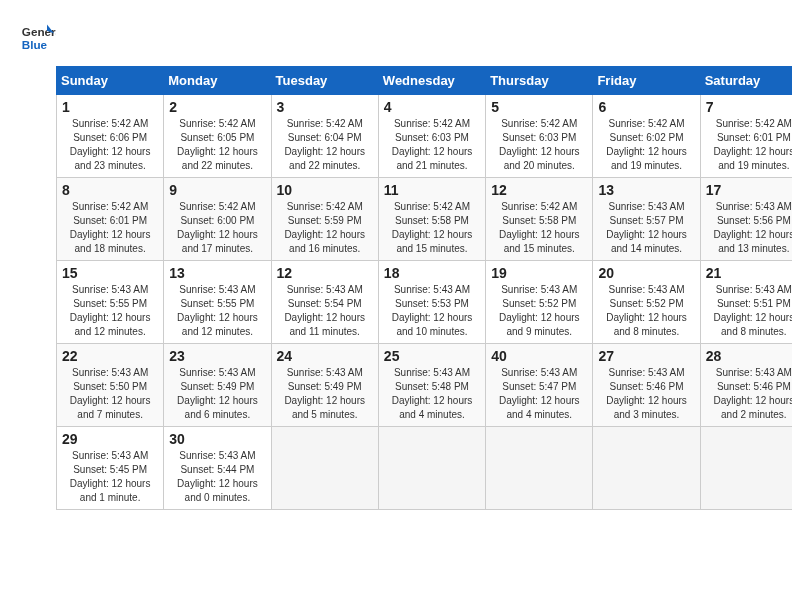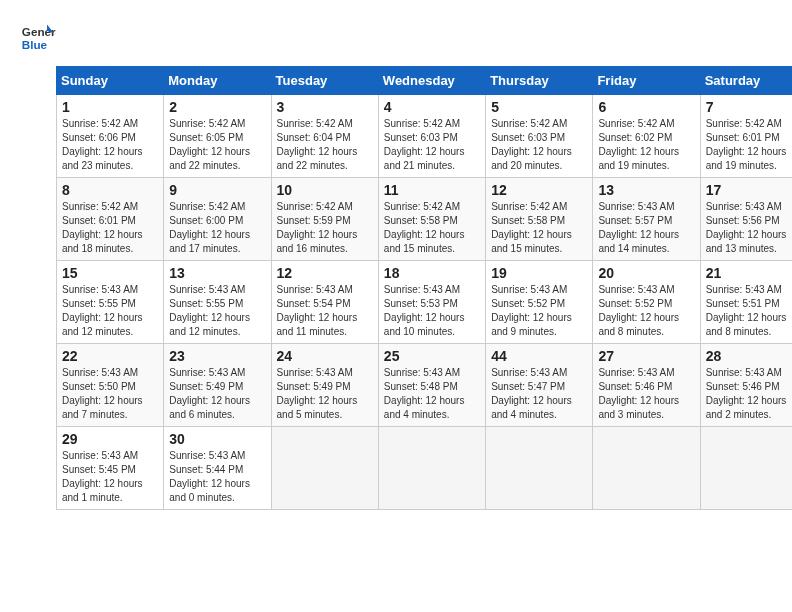--- a/index.html
+++ b/index.html
@@ -67,20 +67,21 @@
     .day-num {
       font-size: 14px;
       font-weight: bold;
       color: #222;
       margin-bottom: 2px;
     }
     .day-info {
       font-size: 10px;
       color: #333;
       line-height: 1.4;
+      text-align: center;
     }
     .empty-cell {
       background: #f5f5f5 !important;
     }
   </style>
 </head>
 <body>
 
 <div class="header">
   <div class="logo">
@@ -210,21 +211,21 @@
         </td>
         <td>
           <div class="day-num">24</div>
           <div class="day-info">Sunrise: 5:43 AM<br>Sunset: 5:49 PM<br>Daylight: 12 hours<br>and 5 minutes.</div>
         </td>
         <td>
           <div class="day-num">25</div>
           <div class="day-info">Sunrise: 5:43 AM<br>Sunset: 5:48 PM<br>Daylight: 12 hours<br>and 4 minutes.</div>
         </td>
         <td>
-          <div class="day-num">44</div>
+          <div class="day-num">40</div>
           <div class="day-info">Sunrise: 5:43 AM<br>Sunset: 5:47 PM<br>Daylight: 12 hours<br>and 4 minutes.</div>
         </td>
         <td>
           <div class="day-num">27</div>
           <div class="day-info">Sunrise: 5:43 AM<br>Sunset: 5:46 PM<br>Daylight: 12 hours<br>and 3 minutes.</div>
         </td>
         <td>
           <div class="day-num">28</div>
           <div class="day-info">Sunrise: 5:43 AM<br>Sunset: 5:46 PM<br>Daylight: 12 hours<br>and 2 minutes.</div>
         </td>

